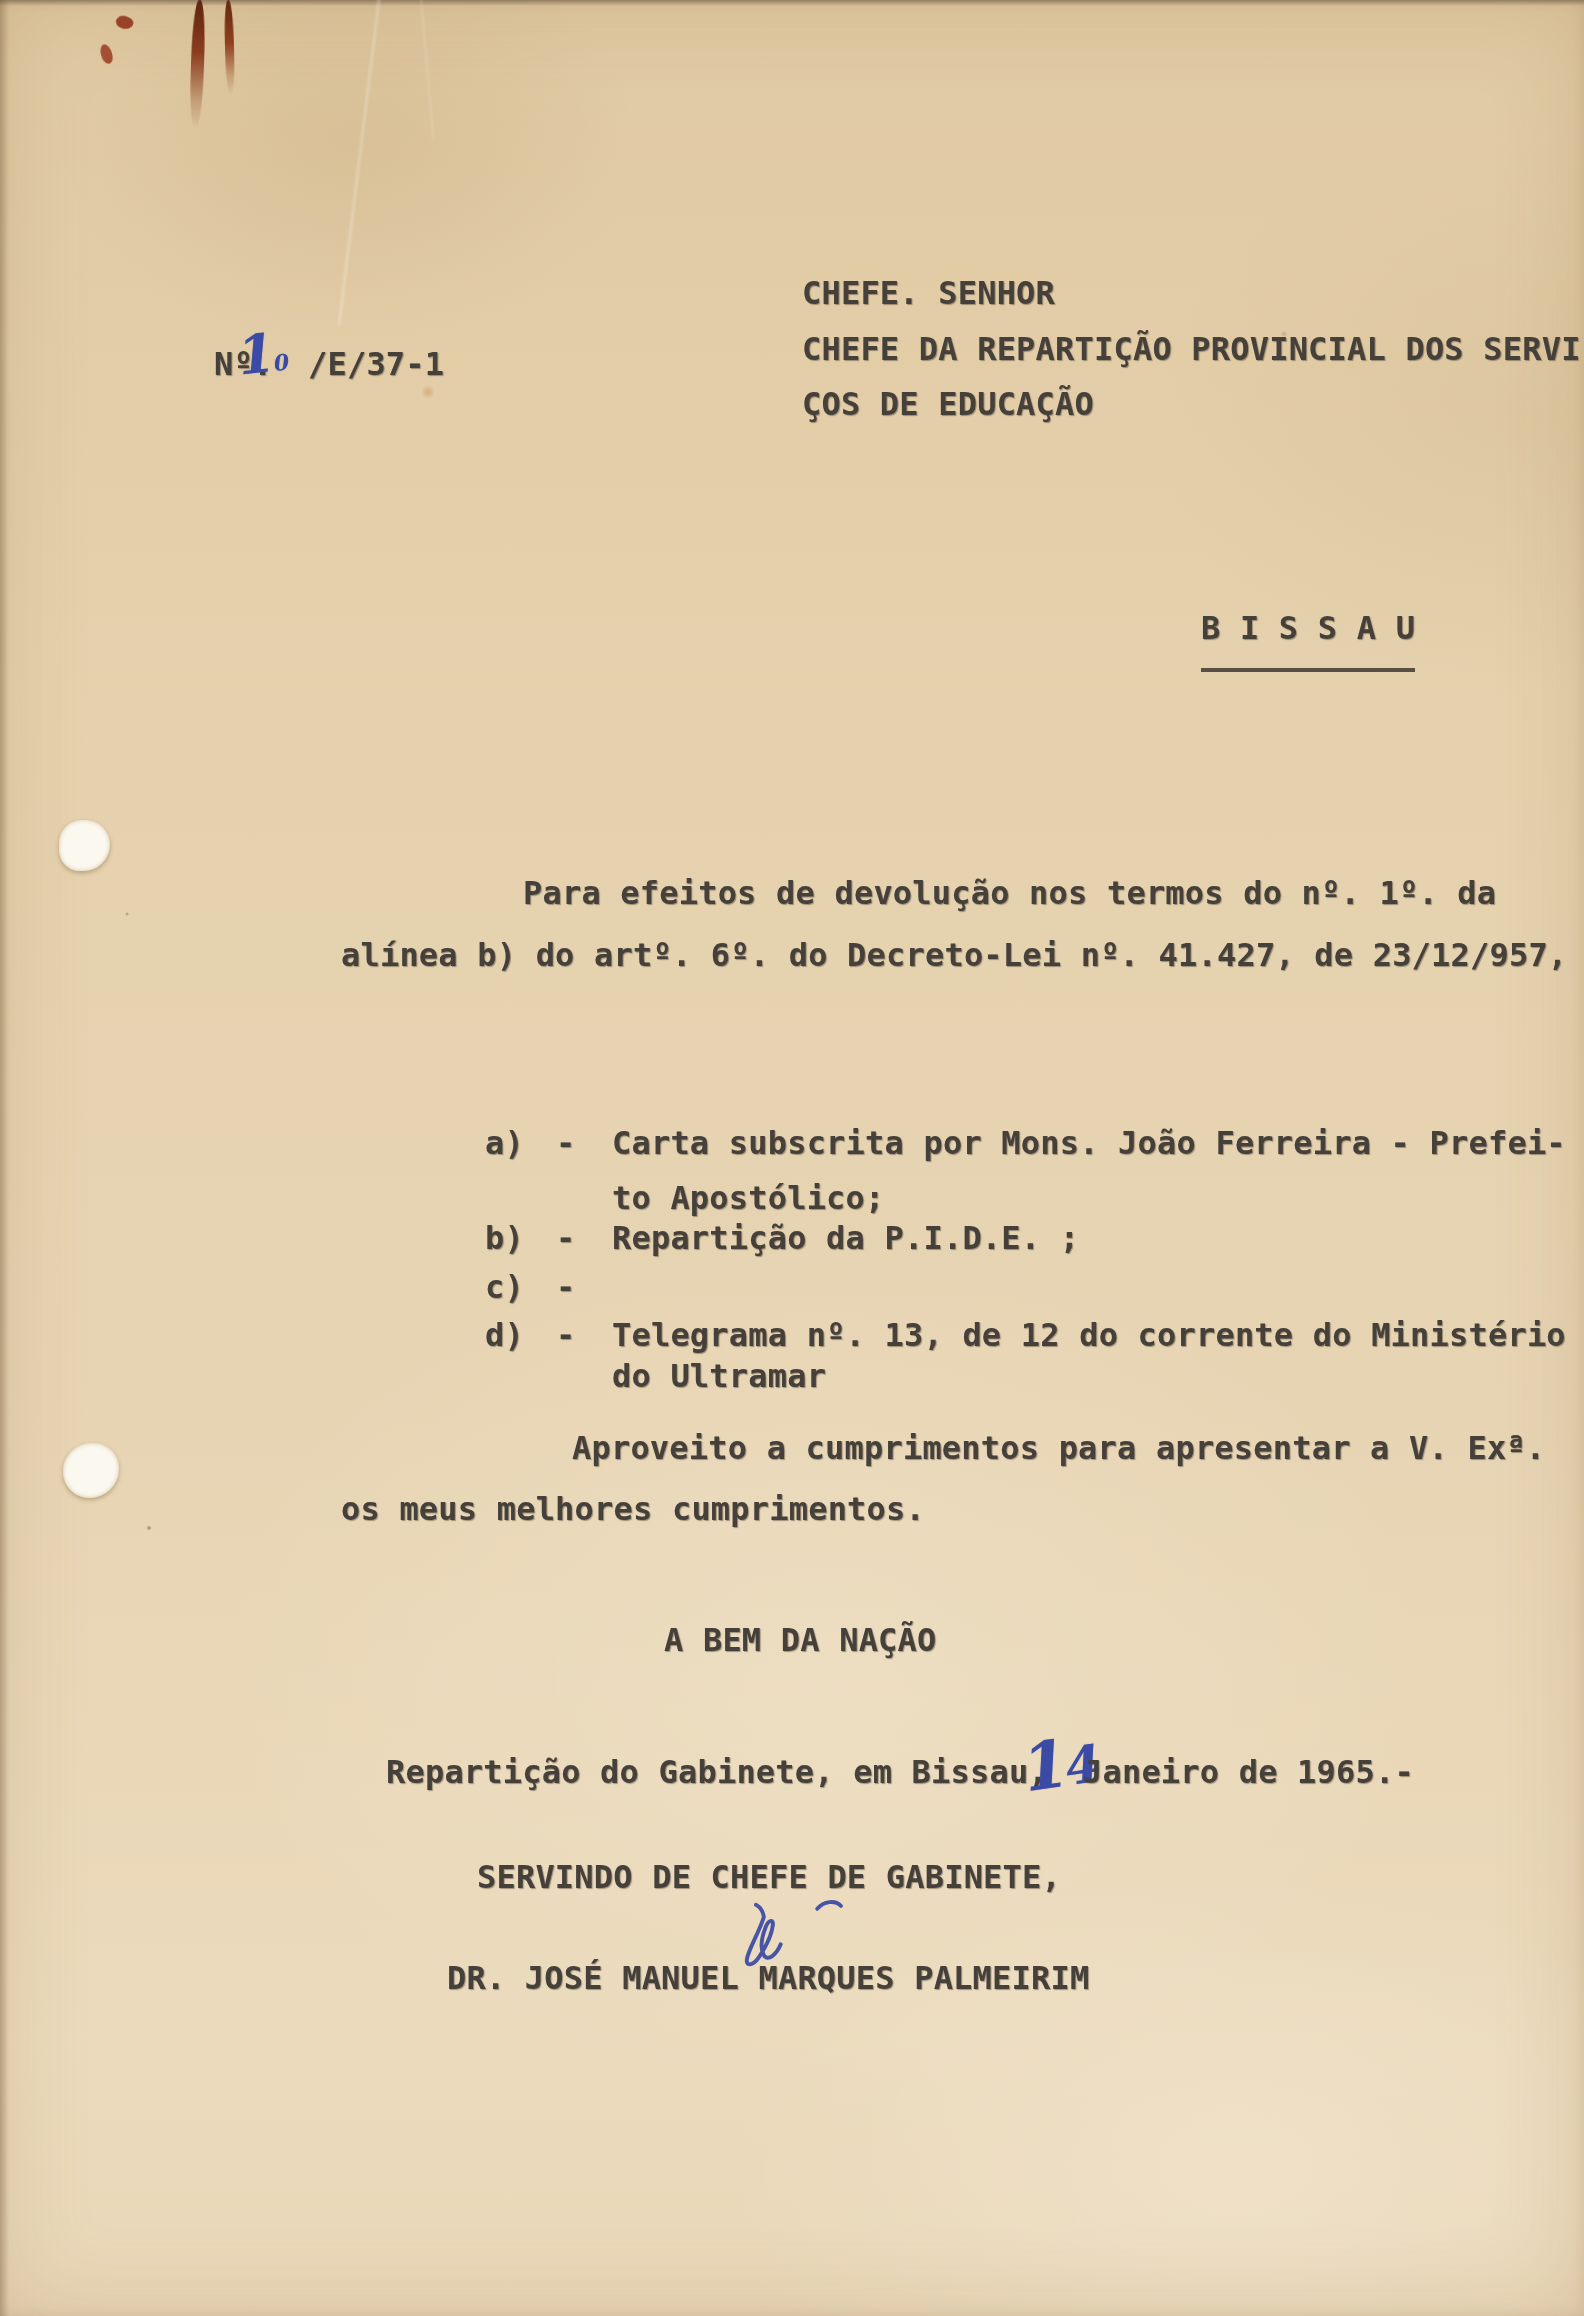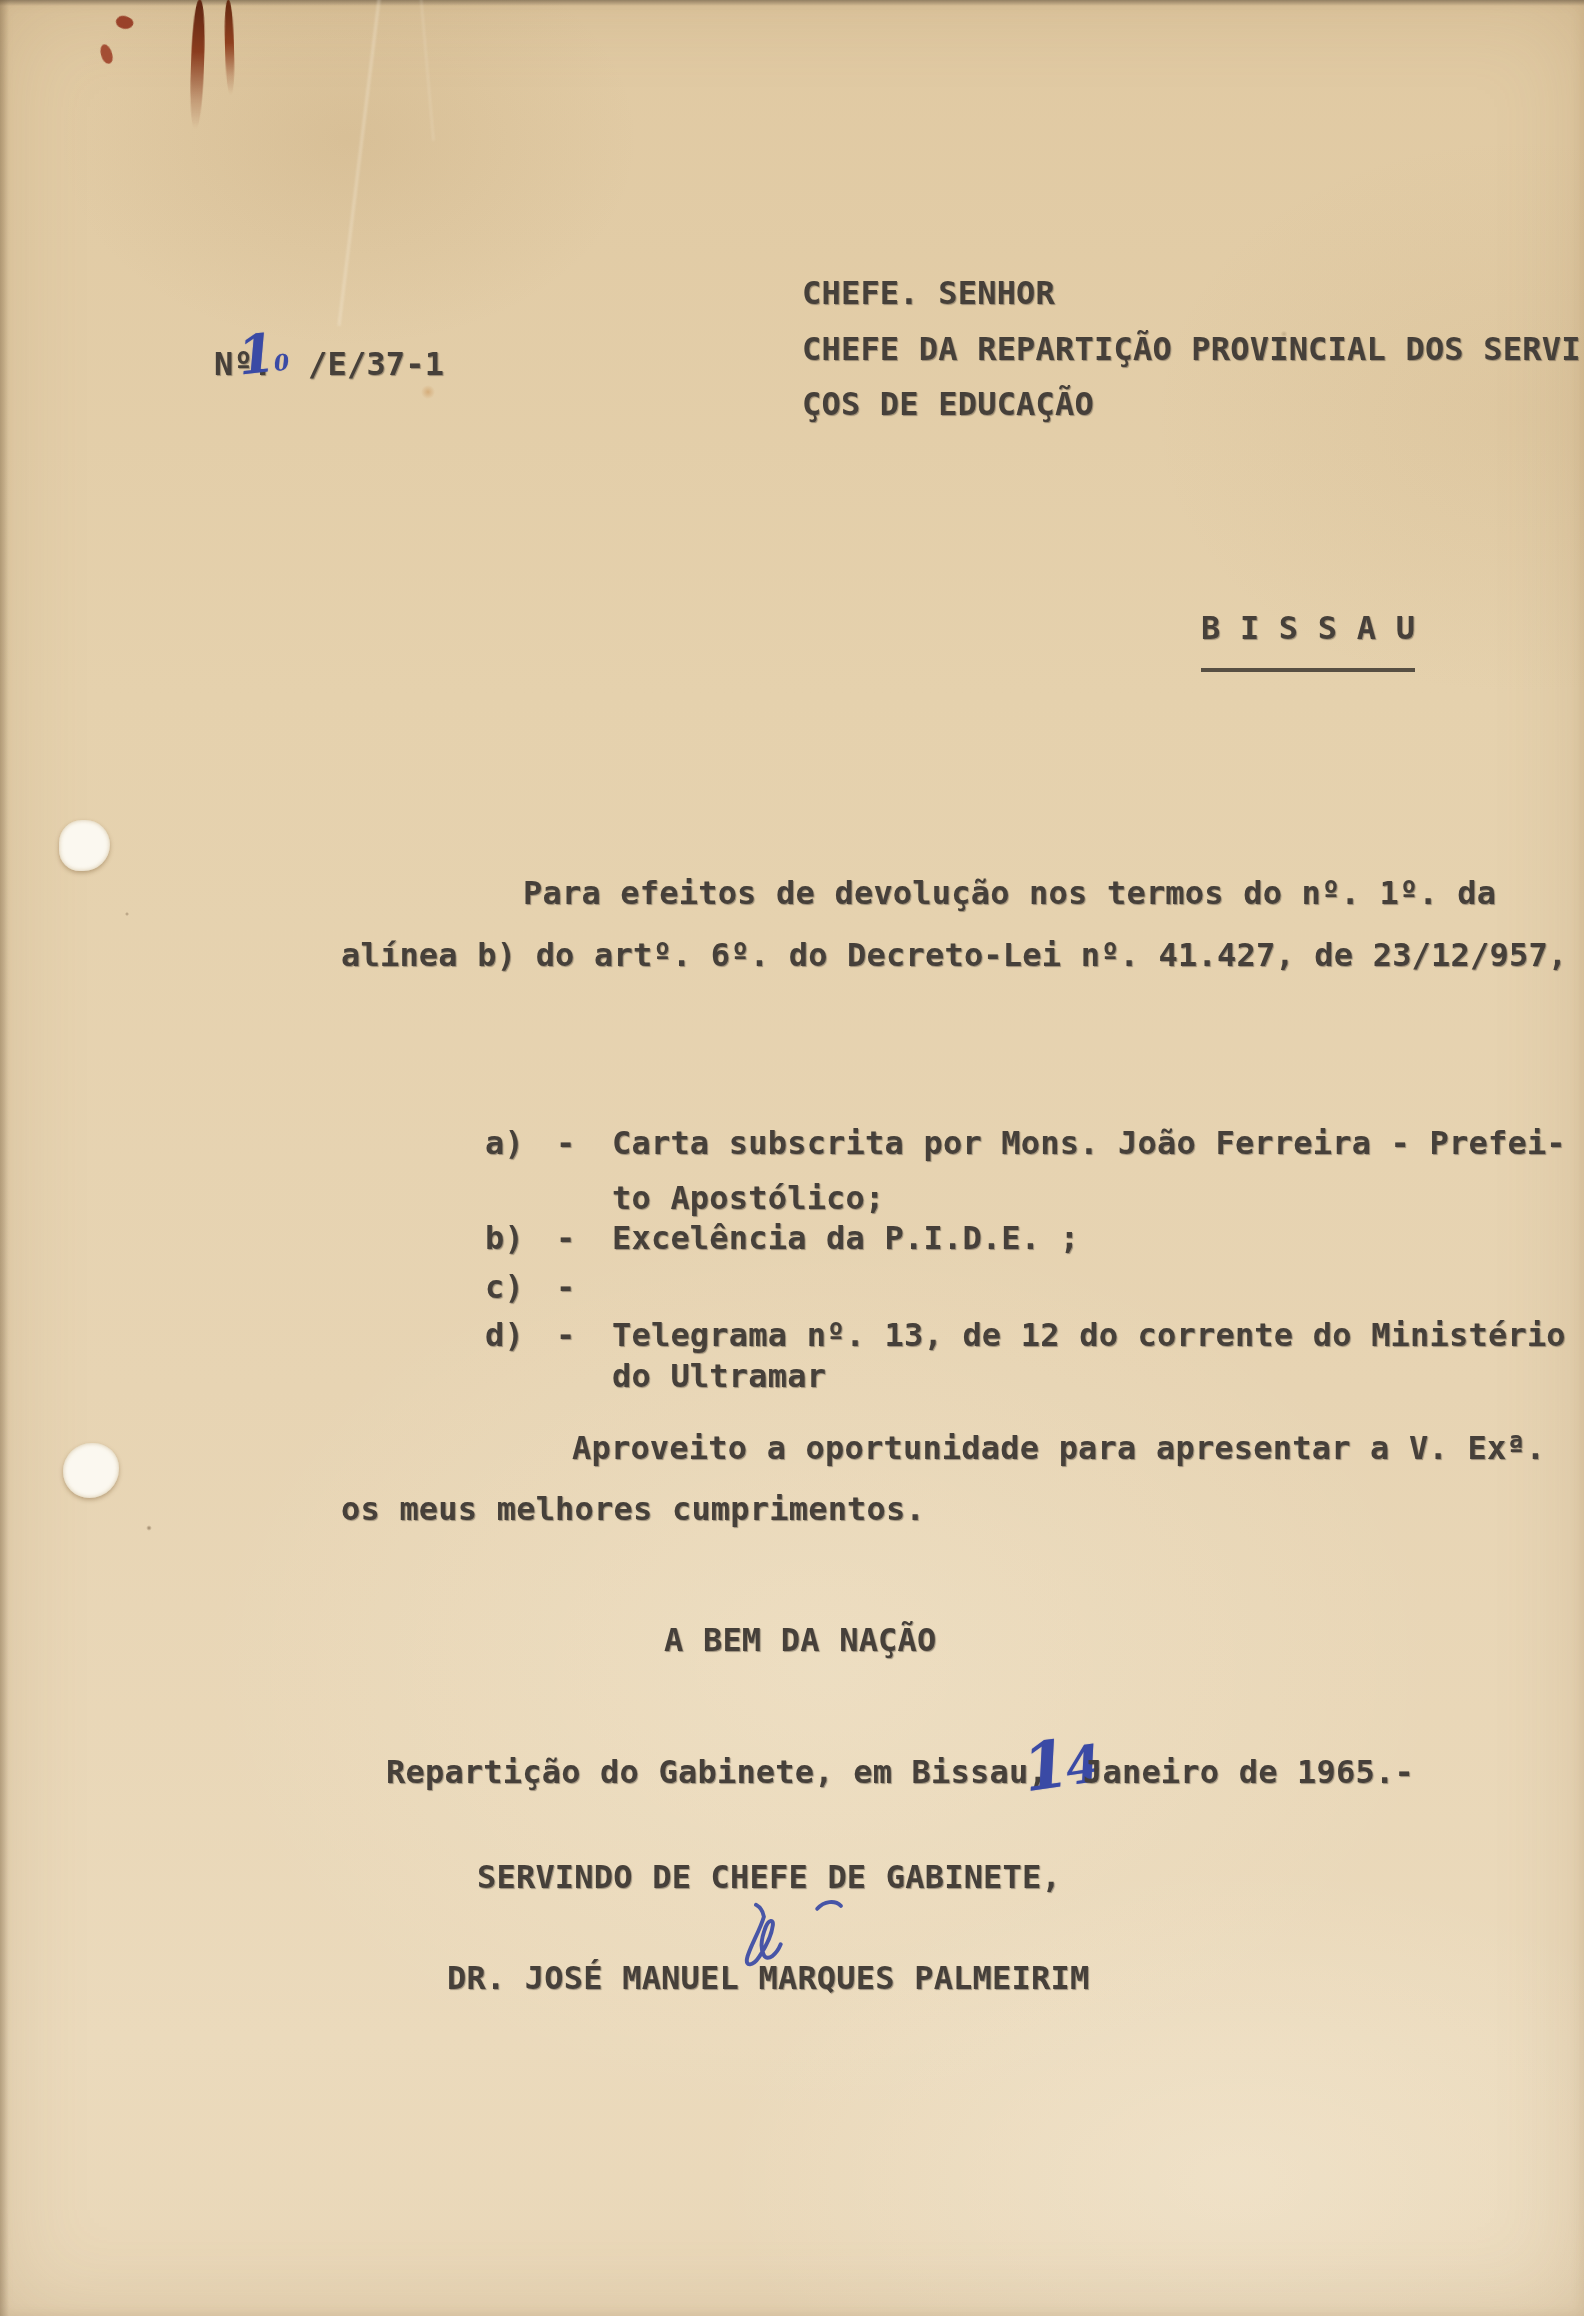--- a/index.html
+++ b/index.html
@@ -91,31 +91,31 @@
   <div class="t" style="left:523px;top:877px">Para efeitos de devolução nos termos do nº. 1º. da</div>
   <div class="t" style="left:341px;top:939px">alínea b) do artº. 6º. do Decreto-Lei nº. 41.427, de 23/12/957,</div>
 
   <div class="t" style="left:485px;top:1127px">a)</div>
   <div class="t" style="left:556px;top:1127px">-</div>
   <div class="t" style="left:612px;top:1127px">Carta subscrita por Mons. João Ferreira - Prefei-</div>
   <div class="t" style="left:612px;top:1182px">to Apostólico;</div>
 
   <div class="t" style="left:485px;top:1222px">b)</div>
   <div class="t" style="left:556px;top:1222px">-</div>
-  <div class="t" style="left:612px;top:1222px">Excelência da P.I.D.E. ;</div>
+  <div class="t" style="left:612px;top:1222px">Repartição da P.I.D.E. ;</div>
 
   <div class="t" style="left:485px;top:1271px">c)</div>
   <div class="t" style="left:556px;top:1271px">-</div>
 
   <div class="t" style="left:485px;top:1319px">d)</div>
   <div class="t" style="left:556px;top:1319px">-</div>
   <div class="t" style="left:612px;top:1319px">Telegrama nº. 13, de 12 do corrente do Ministério</div>
   <div class="t" style="left:612px;top:1360px">do Ultramar</div>
 
-  <div class="t" style="left:572px;top:1432px">Aproveito a oportunidade para apresentar a V. Exª.</div>
+  <div class="t" style="left:572px;top:1432px">Aproveito a cumprimentos para apresentar a V. Exª.</div>
   <div class="t" style="left:341px;top:1493px">os meus melhores cumprimentos.</div>
 
   <div class="t" style="left:664px;top:1624px">A BEM DA NAÇÃO</div>
 
   <div class="t" style="left:386px;top:1756px">Repartição do Gabinete, em Bissau,</div>
   <div class="hw hw-day" style="left:1023px;top:1731px">14</div>
   <div class="t" style="left:1083px;top:1756px">Janeiro de 1965.-</div>
 
   <div class="t" style="left:477px;top:1861px">SERVINDO DE CHEFE DE GABINETE,</div>
 

